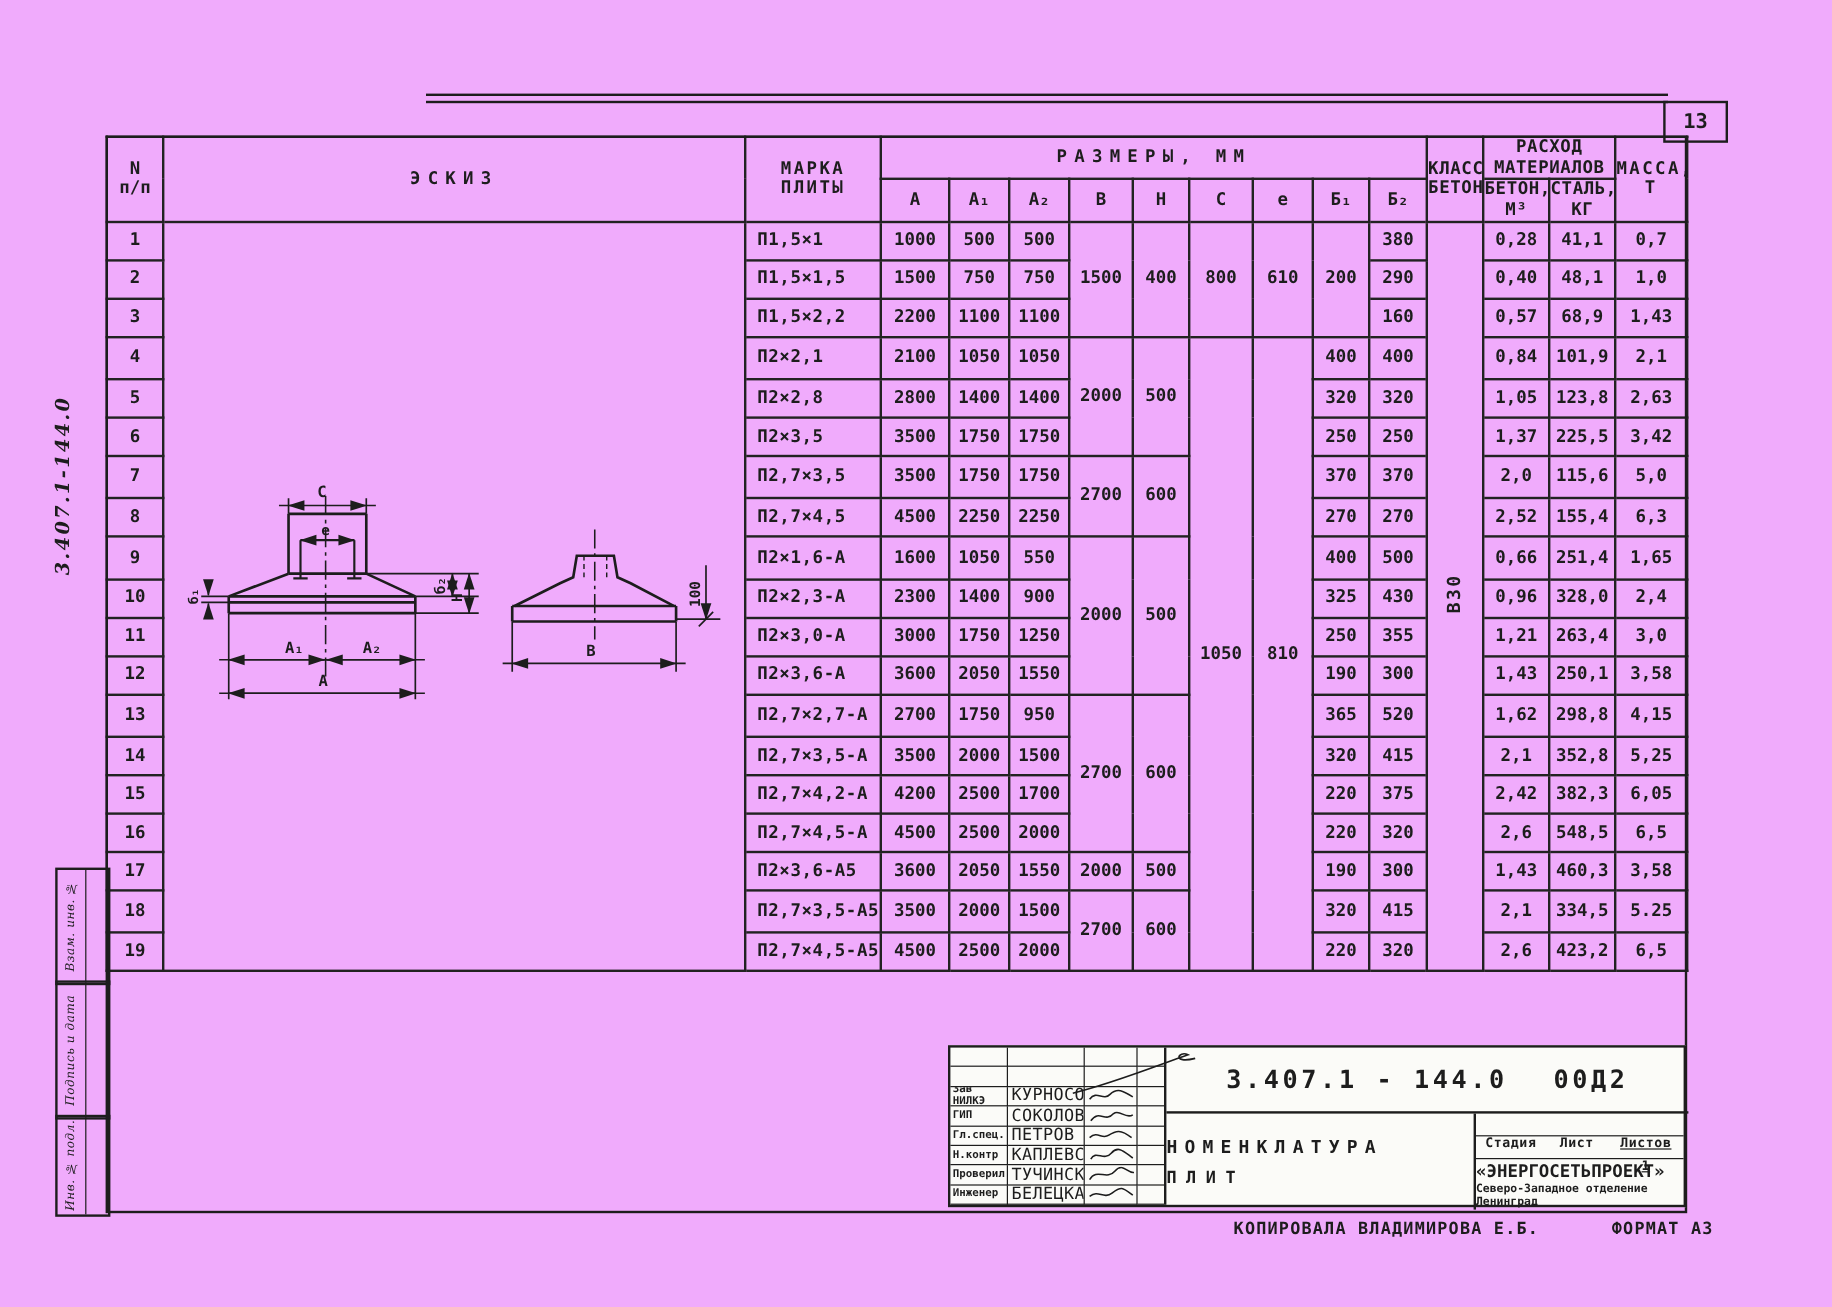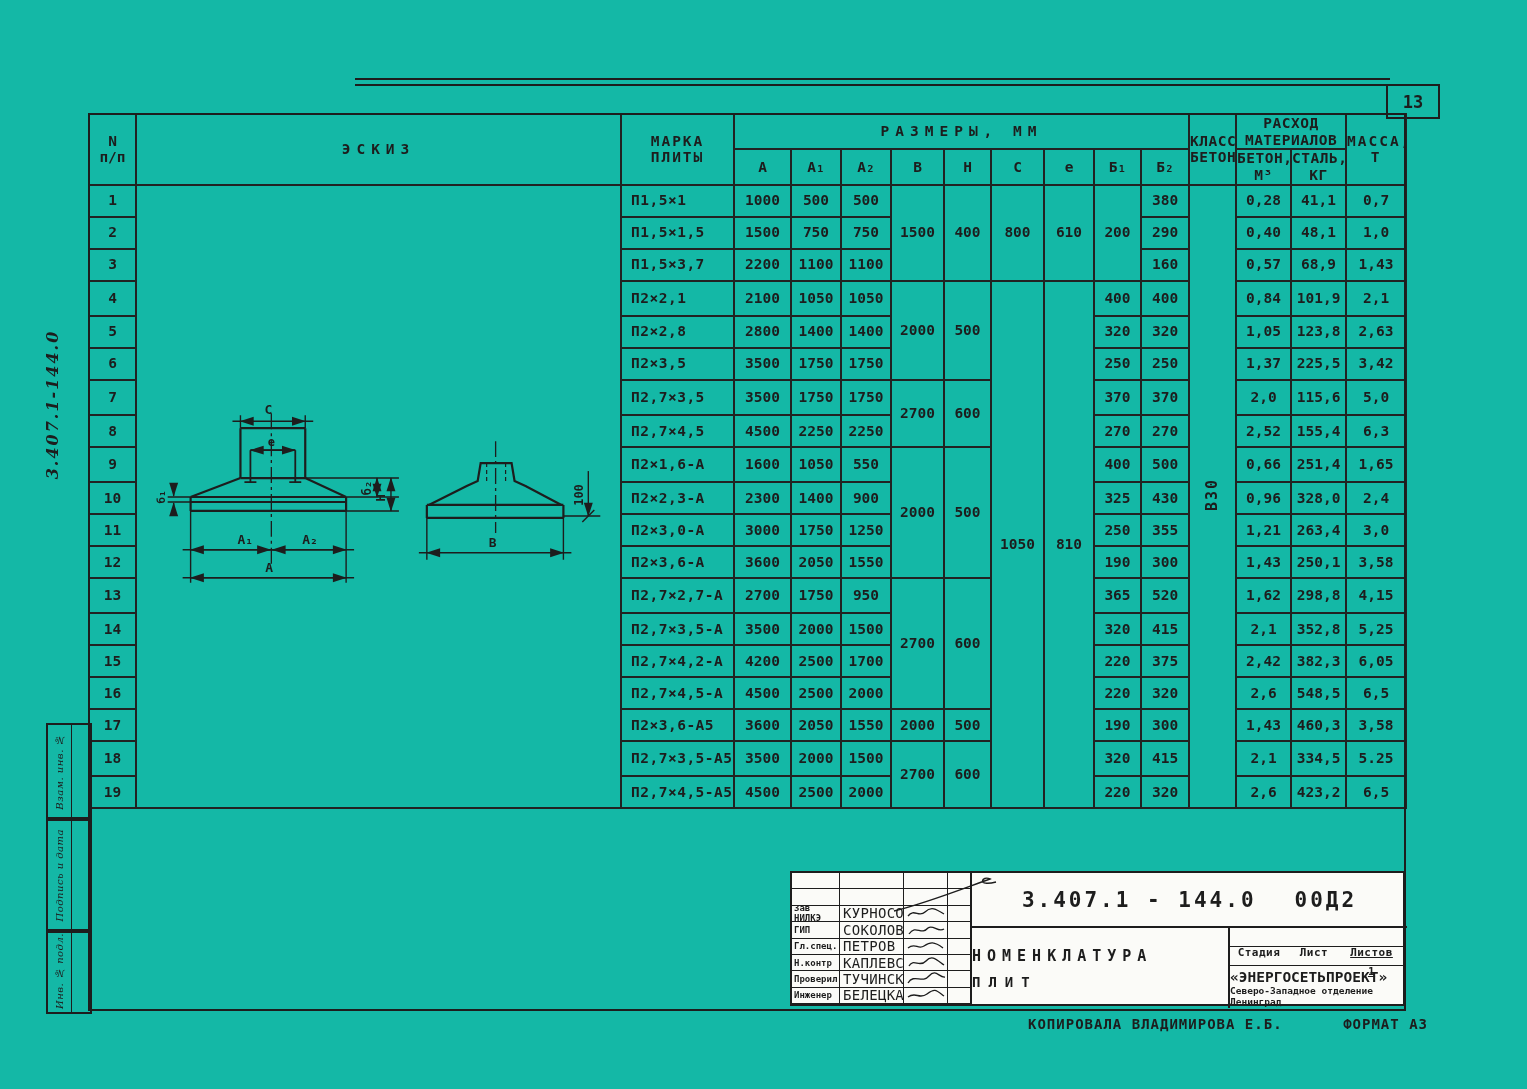--- a/index.html
+++ b/index.html
@@ -1,16 +1,16 @@
 <!DOCTYPE html>
 <html><head>
 <meta charset="utf-8">
 <style>
   html,body{margin:0;padding:0;background:#e8e8e4;}
-  .sheet{position:relative;width:1527px;height:1089px;background:#14b8a6;color:#1d1d1d;
+  .sheet{position:relative;width:1527px;height:1089px;background:#f0abfc;color:#1d1d1d;
          font-family:"DejaVu Sans Mono",monospace;overflow:hidden;}
   
   .topline{position:absolute;left:355px;top:78px;width:1035px;height:4px;
            border-top:2px solid #1d1d1d;border-bottom:2px solid #1d1d1d;}
   .pagebox{position:absolute;left:1386px;top:84px;width:50px;height:31px;border:2px solid #1d1d1d;
            display:flex;align-items:center;justify-content:center;font:bold 17px "DejaVu Sans Mono",monospace;}
   
   .frame{position:absolute;left:88px;top:113px;width:1314px;height:894px;
          border:2.5px solid #1d1d1d;pointer-events:none;z-index:5;}
   
@@ -226,21 +226,21 @@
           <td>750</td>
           <td>750</td>
           <td>290</td>
           <td>0,40</td>
           <td>48,1</td>
           <td>1,0</td>
         </tr>
 
     <tr class="dr">
           <td>3</td>
-          <td class="mark">П1,5×3,7</td>
+          <td class="mark">П1,5×2,2</td>
           <td>2200</td>
           <td>1100</td>
           <td>1100</td>
           <td>160</td>
           <td>0,57</td>
           <td>68,9</td>
           <td>1,43</td>
         </tr>
 
     <tr class="dr">

